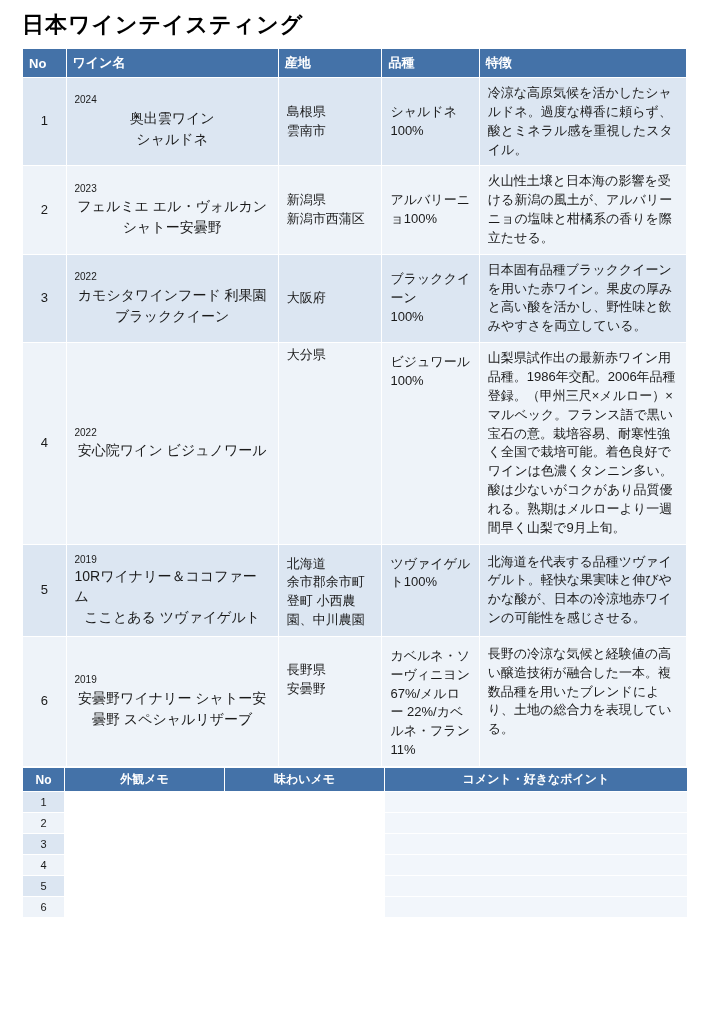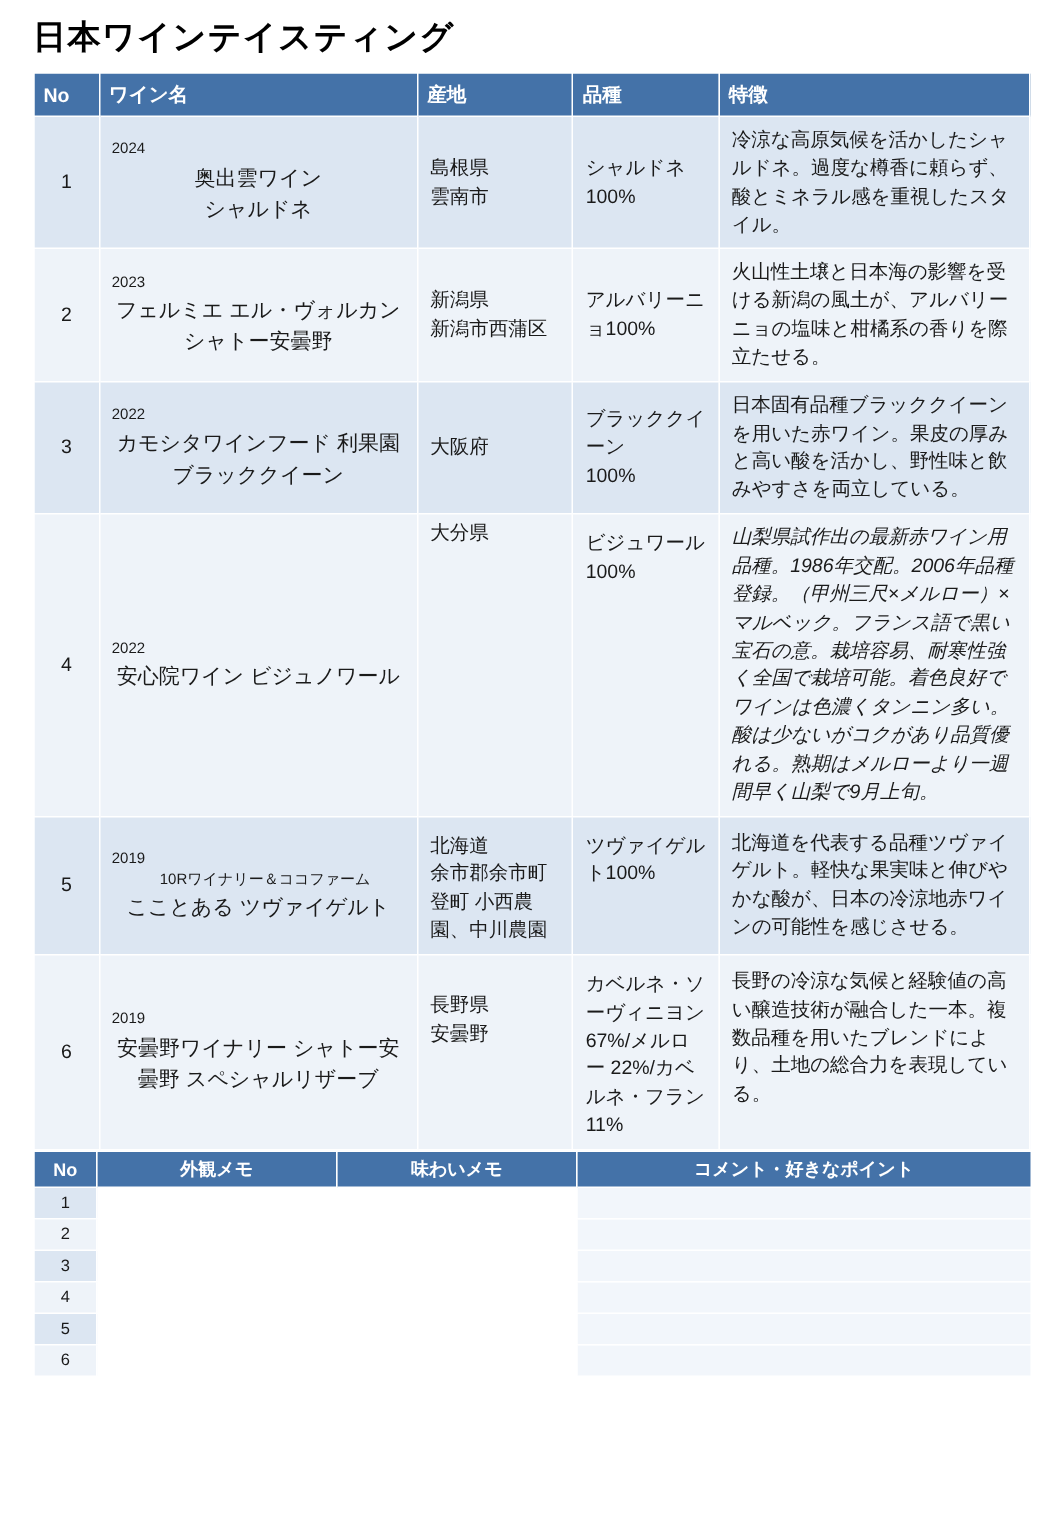--- a/index.html
+++ b/index.html
@@ -42,25 +42,25 @@
   .c-name{width:205px;}
   .c-area{width:100px;}
   .c-grape{width:94px;}
   .c-feat{width:200px;}
 
   .row-a td{background:#dce6f2;}
   .row-b td{background:#eef3f9;}
 
   .vintage{font-size:10px;}
   .wname{font-size:14px;line-height:1.5;text-align:center;}
-  .wname-sm{font-size:10px;line-height:1.4;margin-left:32px;}
+  .wname-sm{font-size:14px;line-height:1.4;}
   .area{font-size:11px;line-height:1.5;margin-top:12px;}
   .grape{font-size:12px;line-height:1.5;}
   .feat{font-size:12.5px;line-height:1.5;}
-  .feat-tiny{font-size:9.5px;line-height:1.42;font-style:italic;}
+  .feat-tiny{font-size:9.5px;line-height:1.42;}
 
   .memo-note{
     font-size:10.5px;
     margin-top:10px;
     margin-bottom:4px;
     color:#111;
     letter-spacing:0px;
   }
   .memo-table{width:665px;table-layout:fixed;border-collapse:collapse;}
   .memo-table th{

